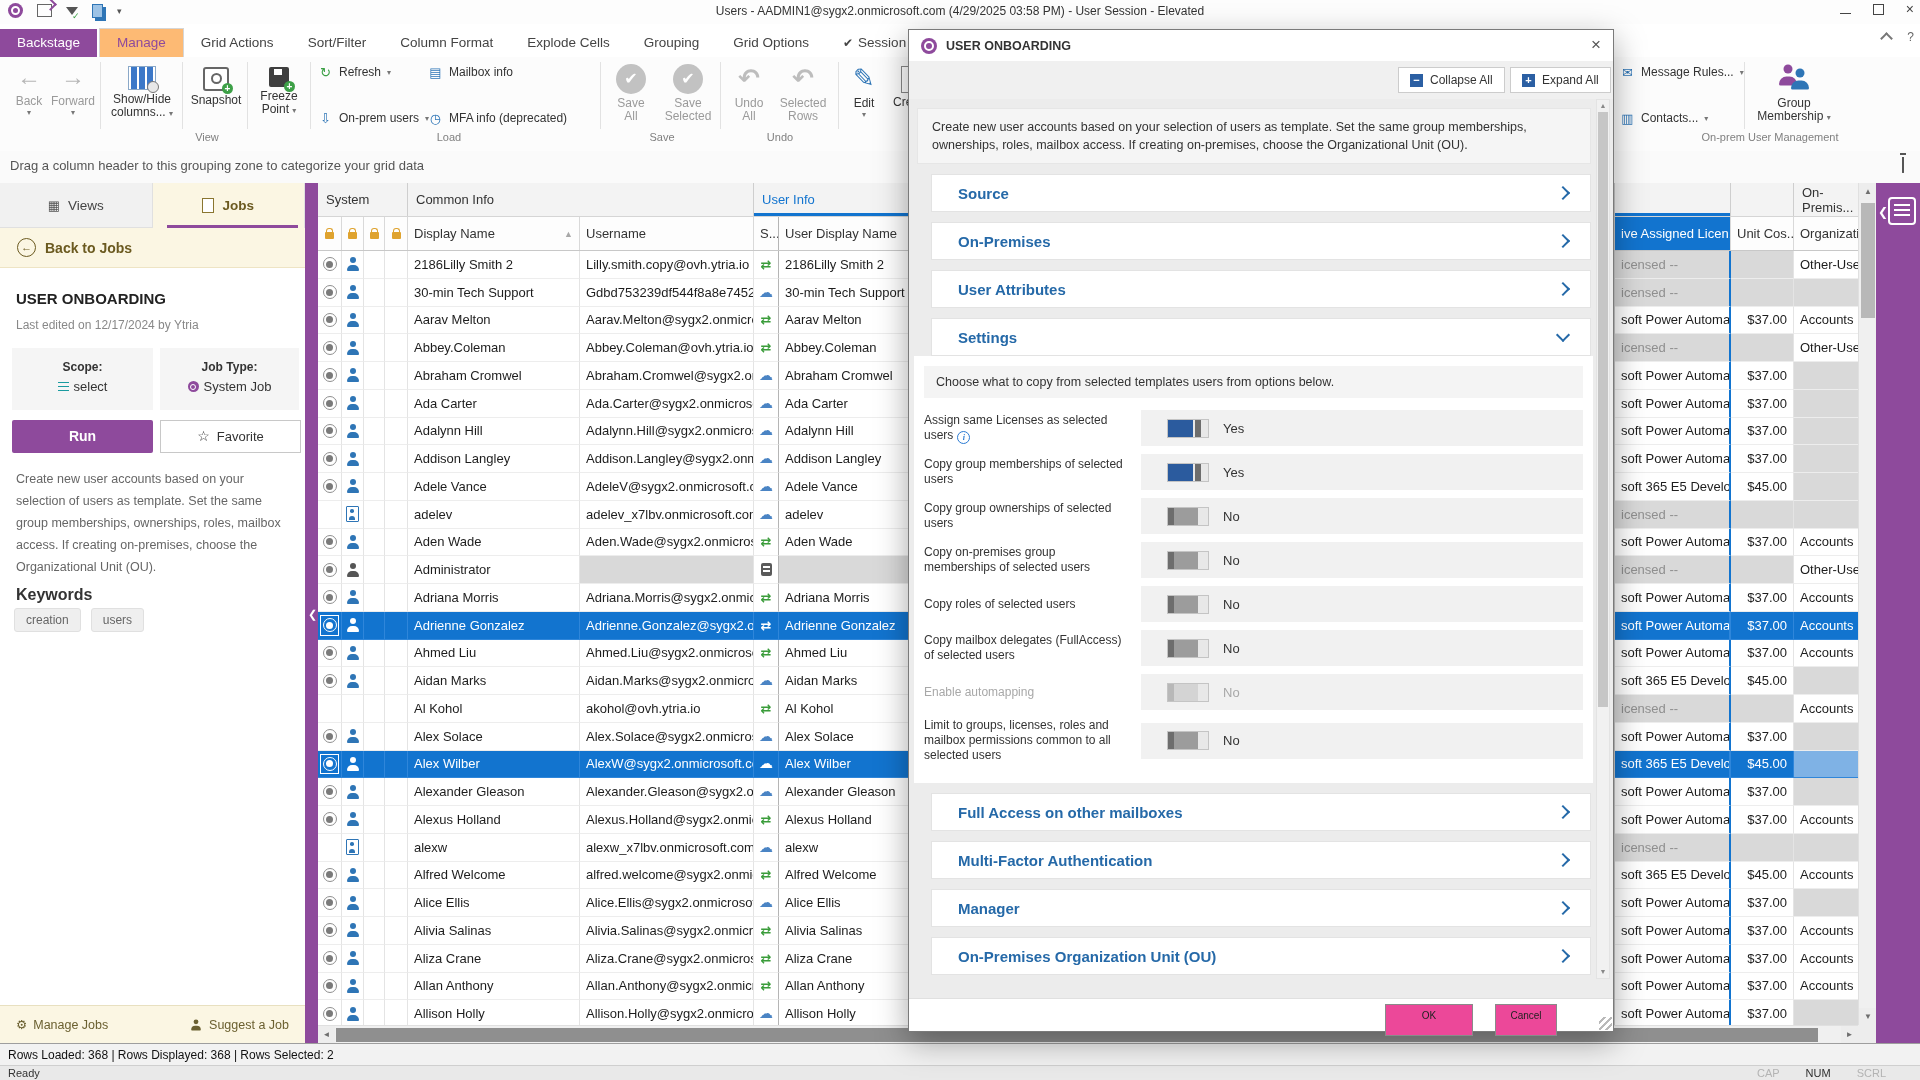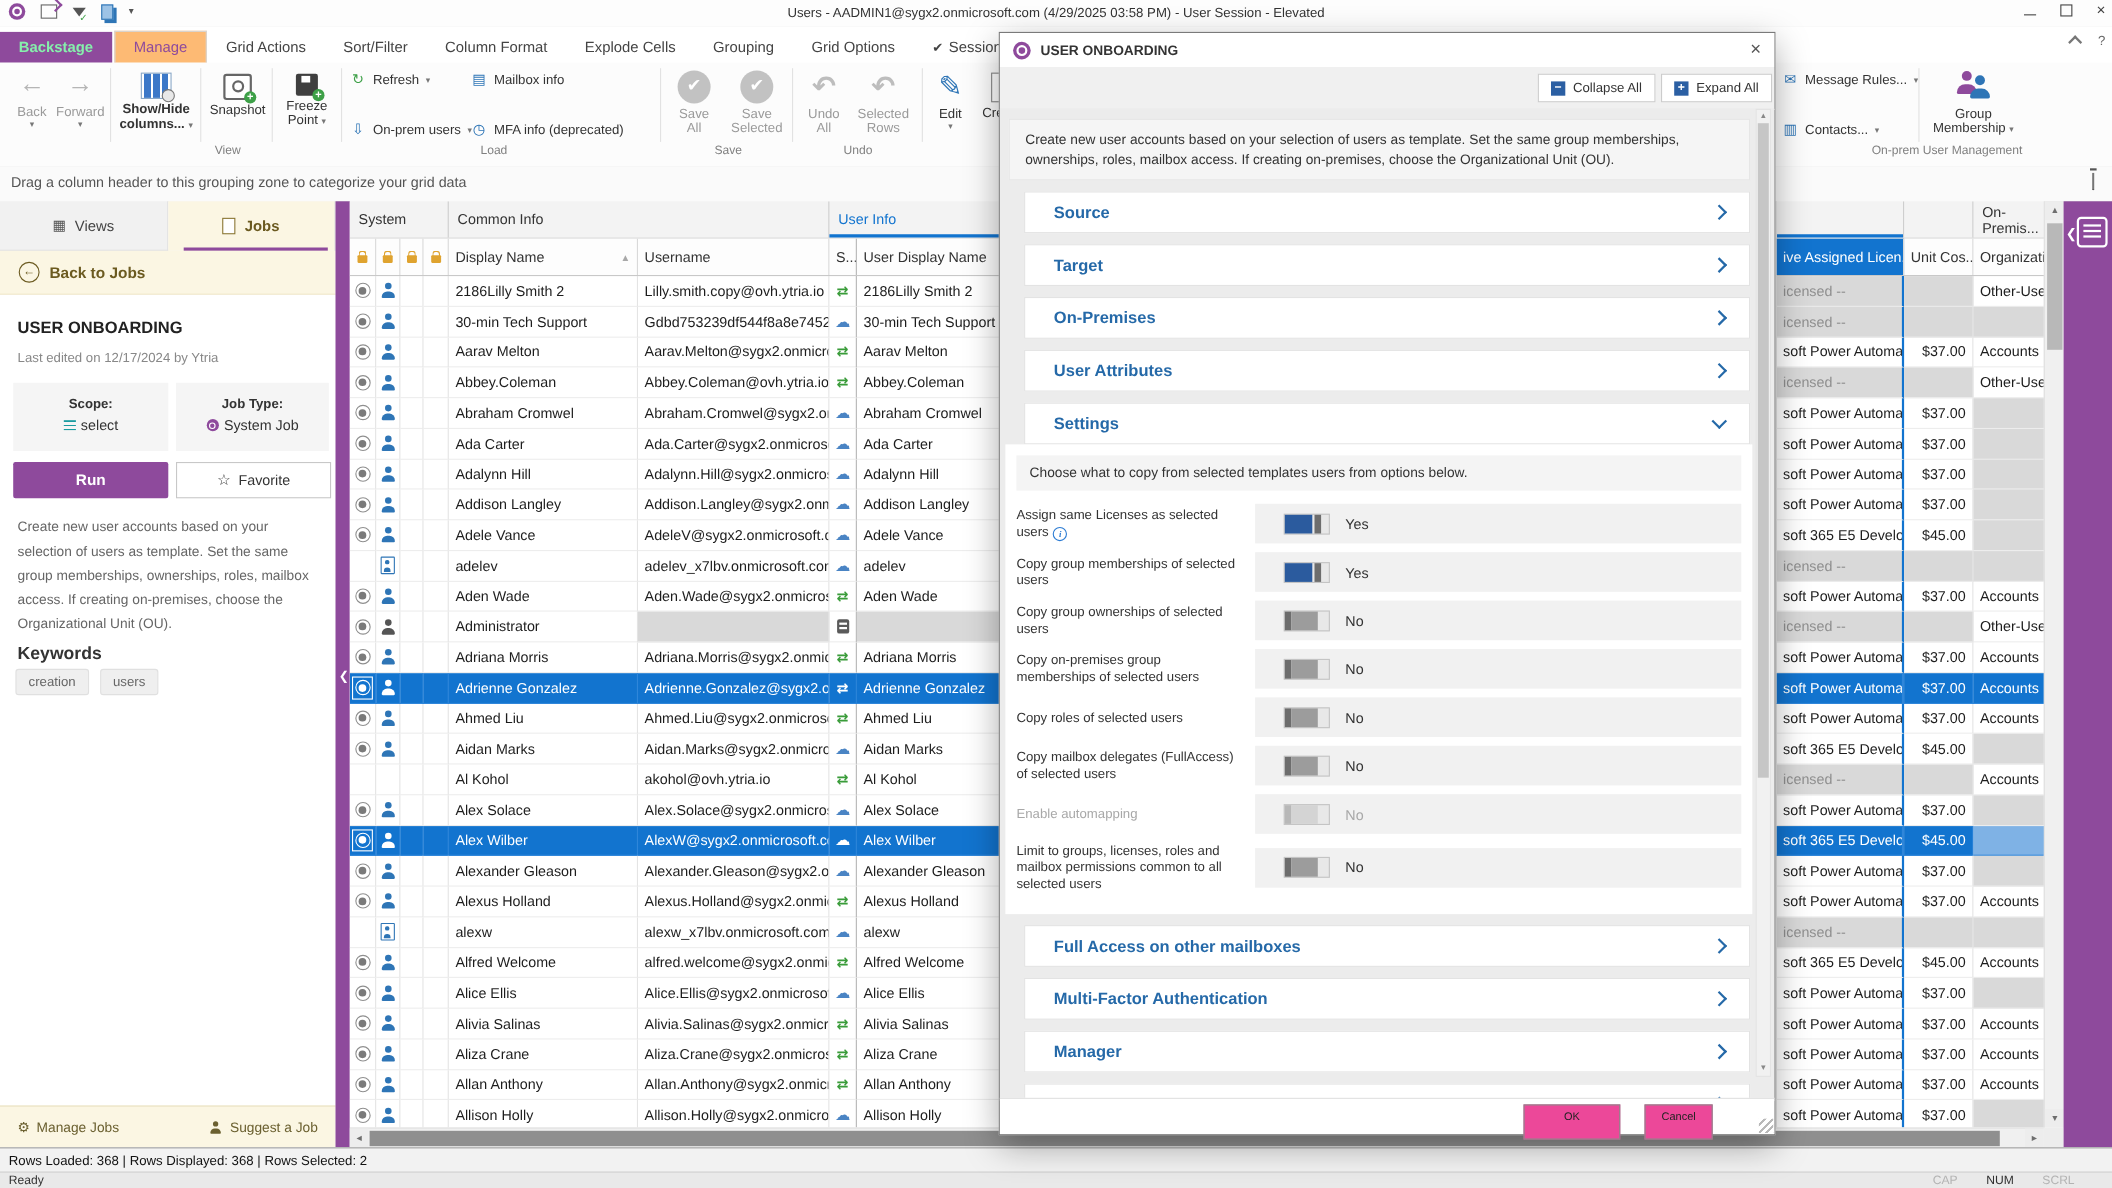--- a/index.html
+++ b/index.html
@@ -17,21 +17,21 @@
   .qi-copy{width:9px;height:12px;background:#9dc3e6;border:1px solid #2e75b6;box-shadow:3px 3px 0 #2e75b6;display:inline-block;}
   .qcaret{color:#555;font-size:9px;}
   .wtitle{position:absolute;left:0;right:0;top:4px;text-align:center;font-size:12px;color:#333;}
   .wctrl{position:absolute;right:6px;top:2px;display:flex;gap:22px;align-items:center;color:#444;}
   .wmin{width:11px;height:1px;background:#444;display:inline-block;margin-top:8px;}
   .wmax{width:9px;height:9px;border:1px solid #444;display:inline-block;}
   .wclose{font-size:14px;line-height:14px;}
   
   .tabsrow{position:absolute;left:0;top:24px;width:1920px;height:33px;background:#fff;display:flex;align-items:flex-end;}
   .rtab{padding:6px 17px 7px 17px;font-size:13.5px;color:#444;white-space:nowrap;}
-  .rtab.backstage{background:#8e4a9c;color:#86efac;margin-right:2px;font-weight:bold;}
+  .rtab.backstage{background:#8e4a9c;color:#ffffff;margin-right:2px;}
   .rtab.active{background:#fdba74;border:1px solid #d6d6d6;border-bottom:none;color:#8e4a9c;}
   .rtab .tcheck{color:#444;margin-right:5px;font-size:12px;}
   .ribmini{position:absolute;right:6px;top:30px;display:flex;gap:16px;color:#777;font-size:11px;}
   .chevup{width:7px;height:7px;border-top:2px solid #777;border-right:2px solid #777;transform:rotate(-45deg);display:inline-block;margin-top:4px;}
   
   .ribbon{position:absolute;left:0;top:57px;width:1920px;height:94px;background:#fcfcfc;border-bottom:1px solid #d0d0d0;}
   .rsep{position:absolute;top:5px;bottom:22px;width:1px;background:#e2e2e2;}
   .ritem{position:absolute;top:5px;text-align:center;font-size:12px;color:#333;}
   .ritem .lbl{margin-top:3px;line-height:13px;}
   .ritem.dis .lbl{color:#9a9a9a;}
@@ -244,21 +244,21 @@
       <div class="bigarrow">←</div>
       <div class="lbl"><span>Back</span></div>
         <div class="car">▾</div>
     </div>
     <div class="ritem dis" style="left:50px;width:46px;">
       <div class="bigarrow">→</div>
       <div class="lbl"><span>Forward</span></div>
         <div class="car">▾</div>
     </div>
     <div class="rsep" style="left:100px;"></div>
-    <div class="ritem" style="left:106px;width:72px;font-weight:bold;">
+    <div class="ritem" style="left:106px;width:72px;">
       <div class="i-tbl"></div>
       <div class="lbl"><span>Show/Hide</span><br><span>columns...</span> <span class="car">▾</span></div>
     </div>
     <div class="rsep" style="left:182px;"></div>
     <div class="ritem" style="left:187px;width:58px;">
       <div class="i-snap">
           <span class="plus">+</span>
         </div>
       <div class="lbl"><span>Snapshot</span></div>
     </div>
@@ -1101,24 +1101,20 @@
       <div class="mbtn" style="left:601px;">
         <span class="sqico">+</span>
           <span>Expand All</span>
       </div>
     </div>
     <div class="mbody" id="mbody">
       <div class="mdesc">Create new user accounts based on your selection of users as template. Set the same group memberships, ownerships, roles, mailbox access. If creating on-premises, choose the Organizational Unit (OU).</div>
       <div id="sectop">
           <div class="msec">
             <span class="tt">Source</span>
-            <span class="chev r"></span>
-          </div>
-          <div class="msec">
-            <span class="tt">Target</span>
             <span class="chev r"></span>
           </div>
           <div class="msec">
             <span class="tt">On-Premises</span>
             <span class="chev r"></span>
           </div>
           <div class="msec">
             <span class="tt">User Attributes</span>
             <span class="chev r"></span>
           </div>

